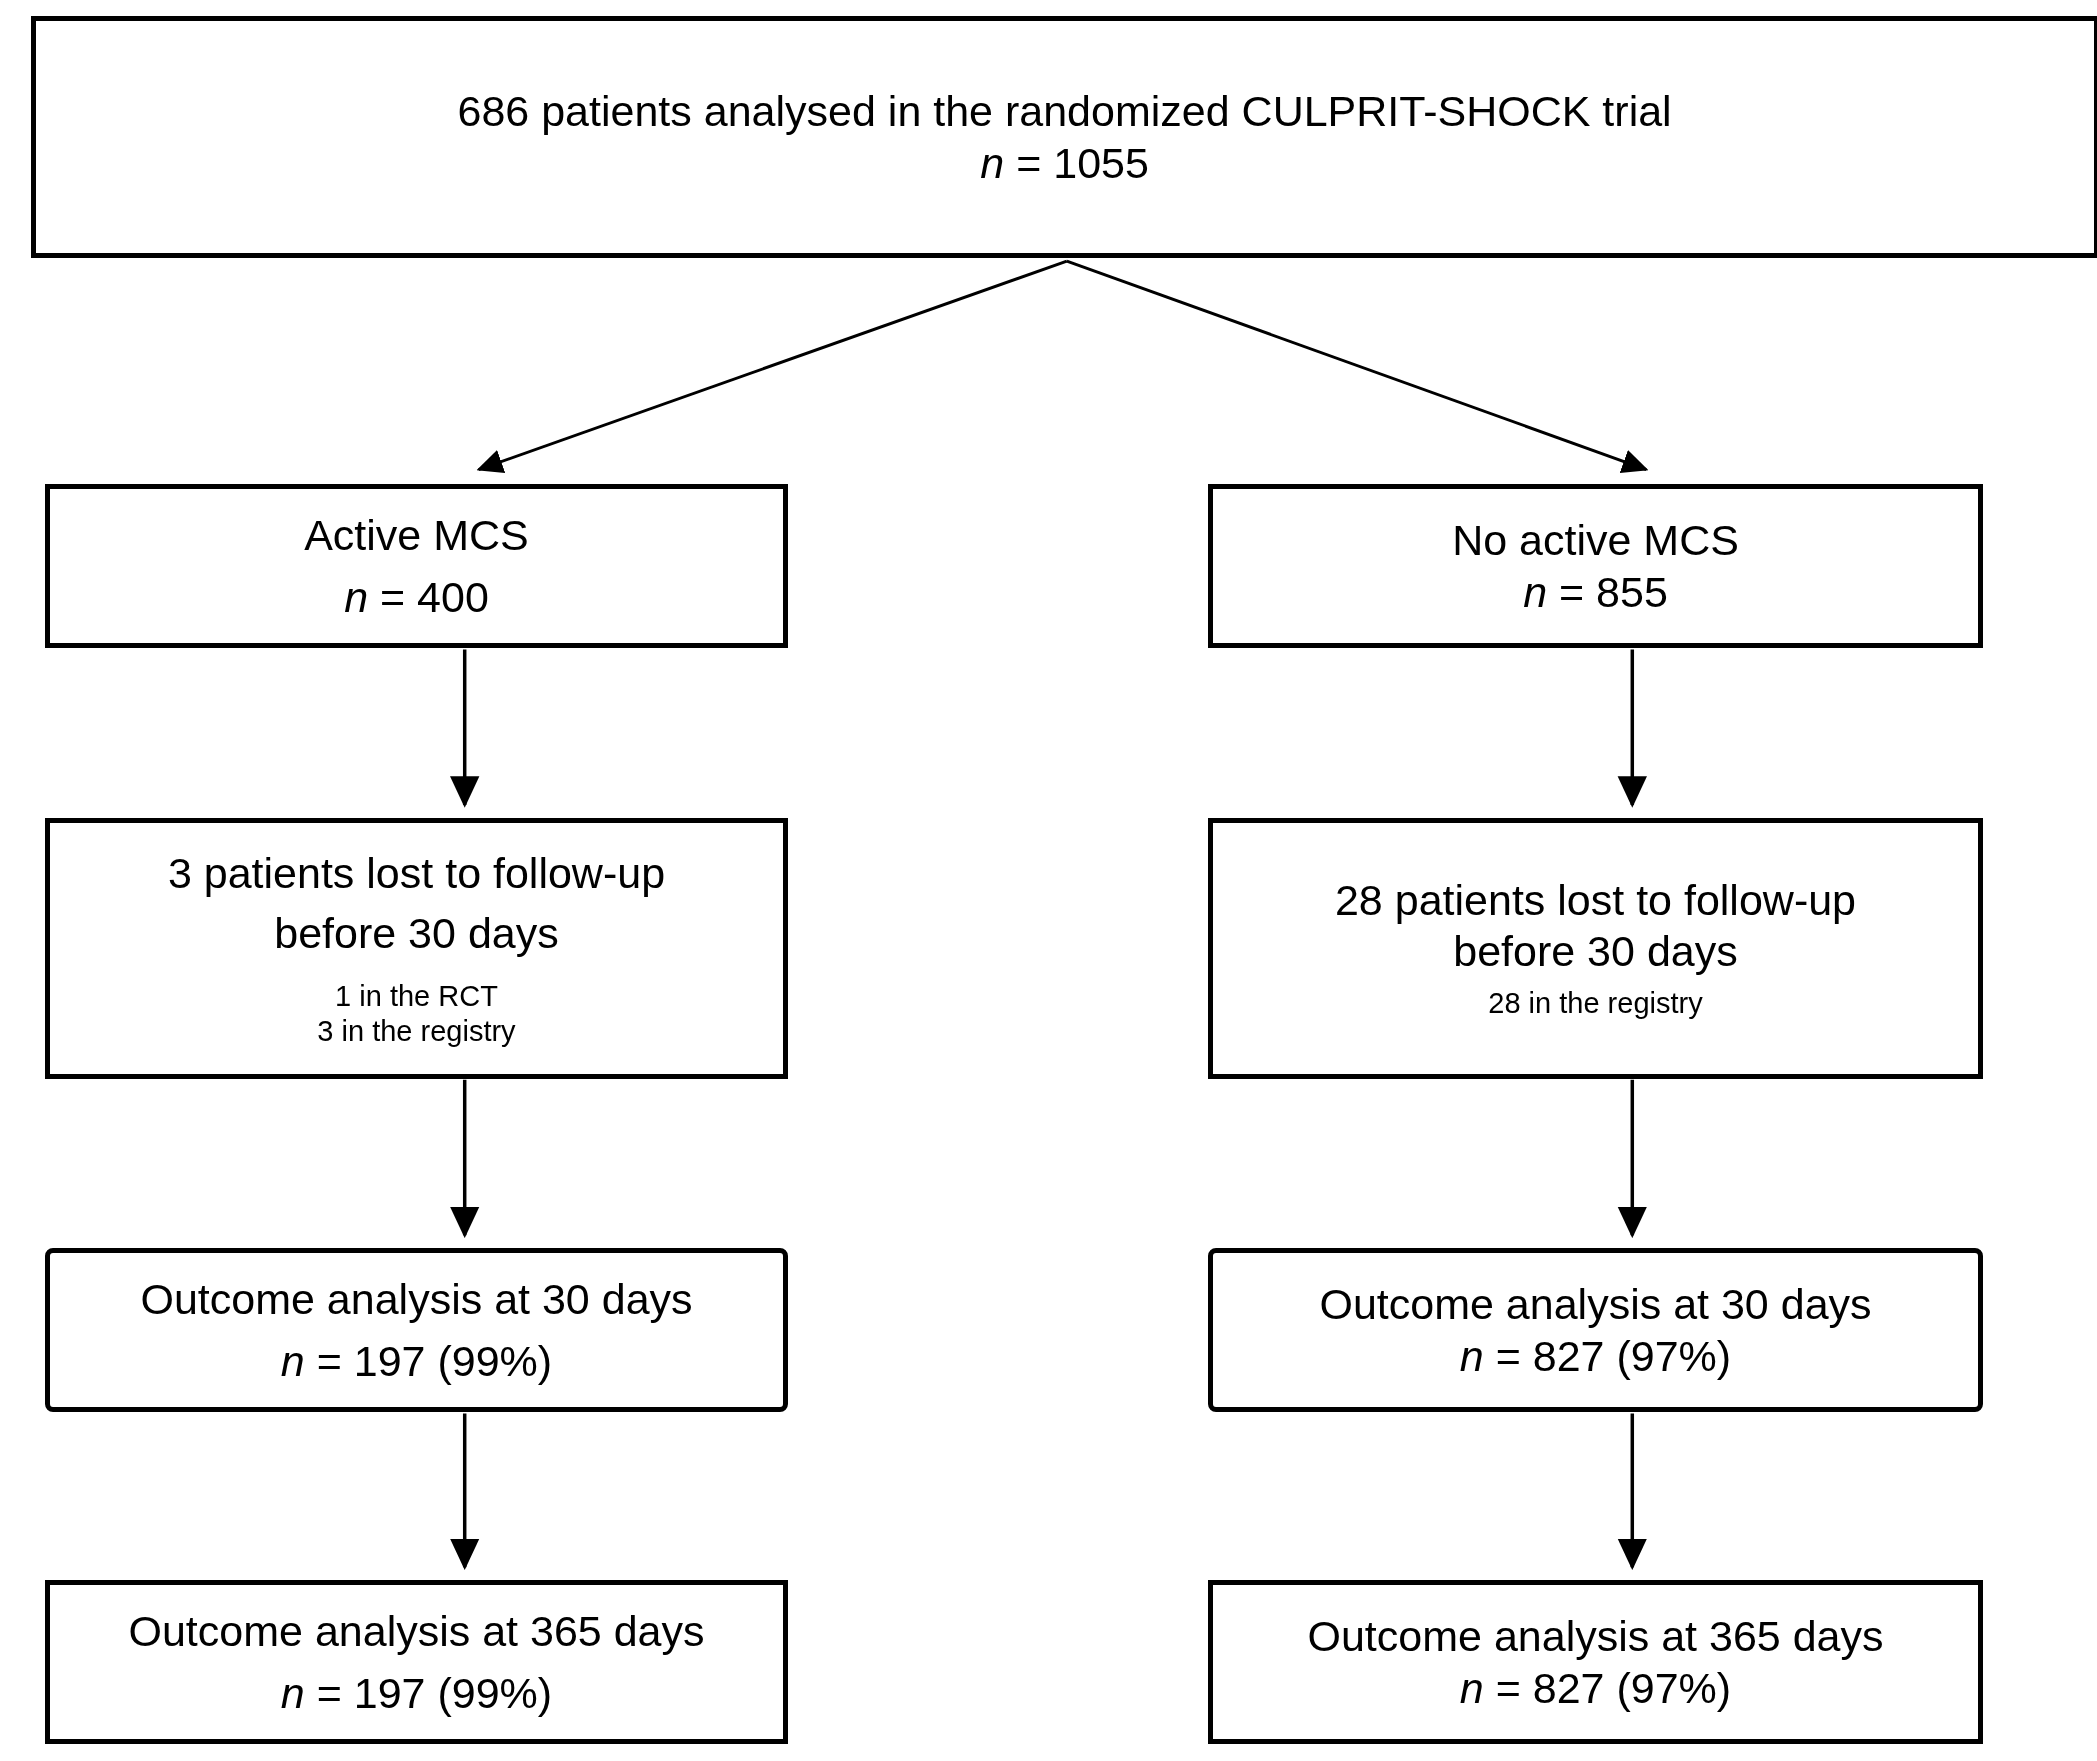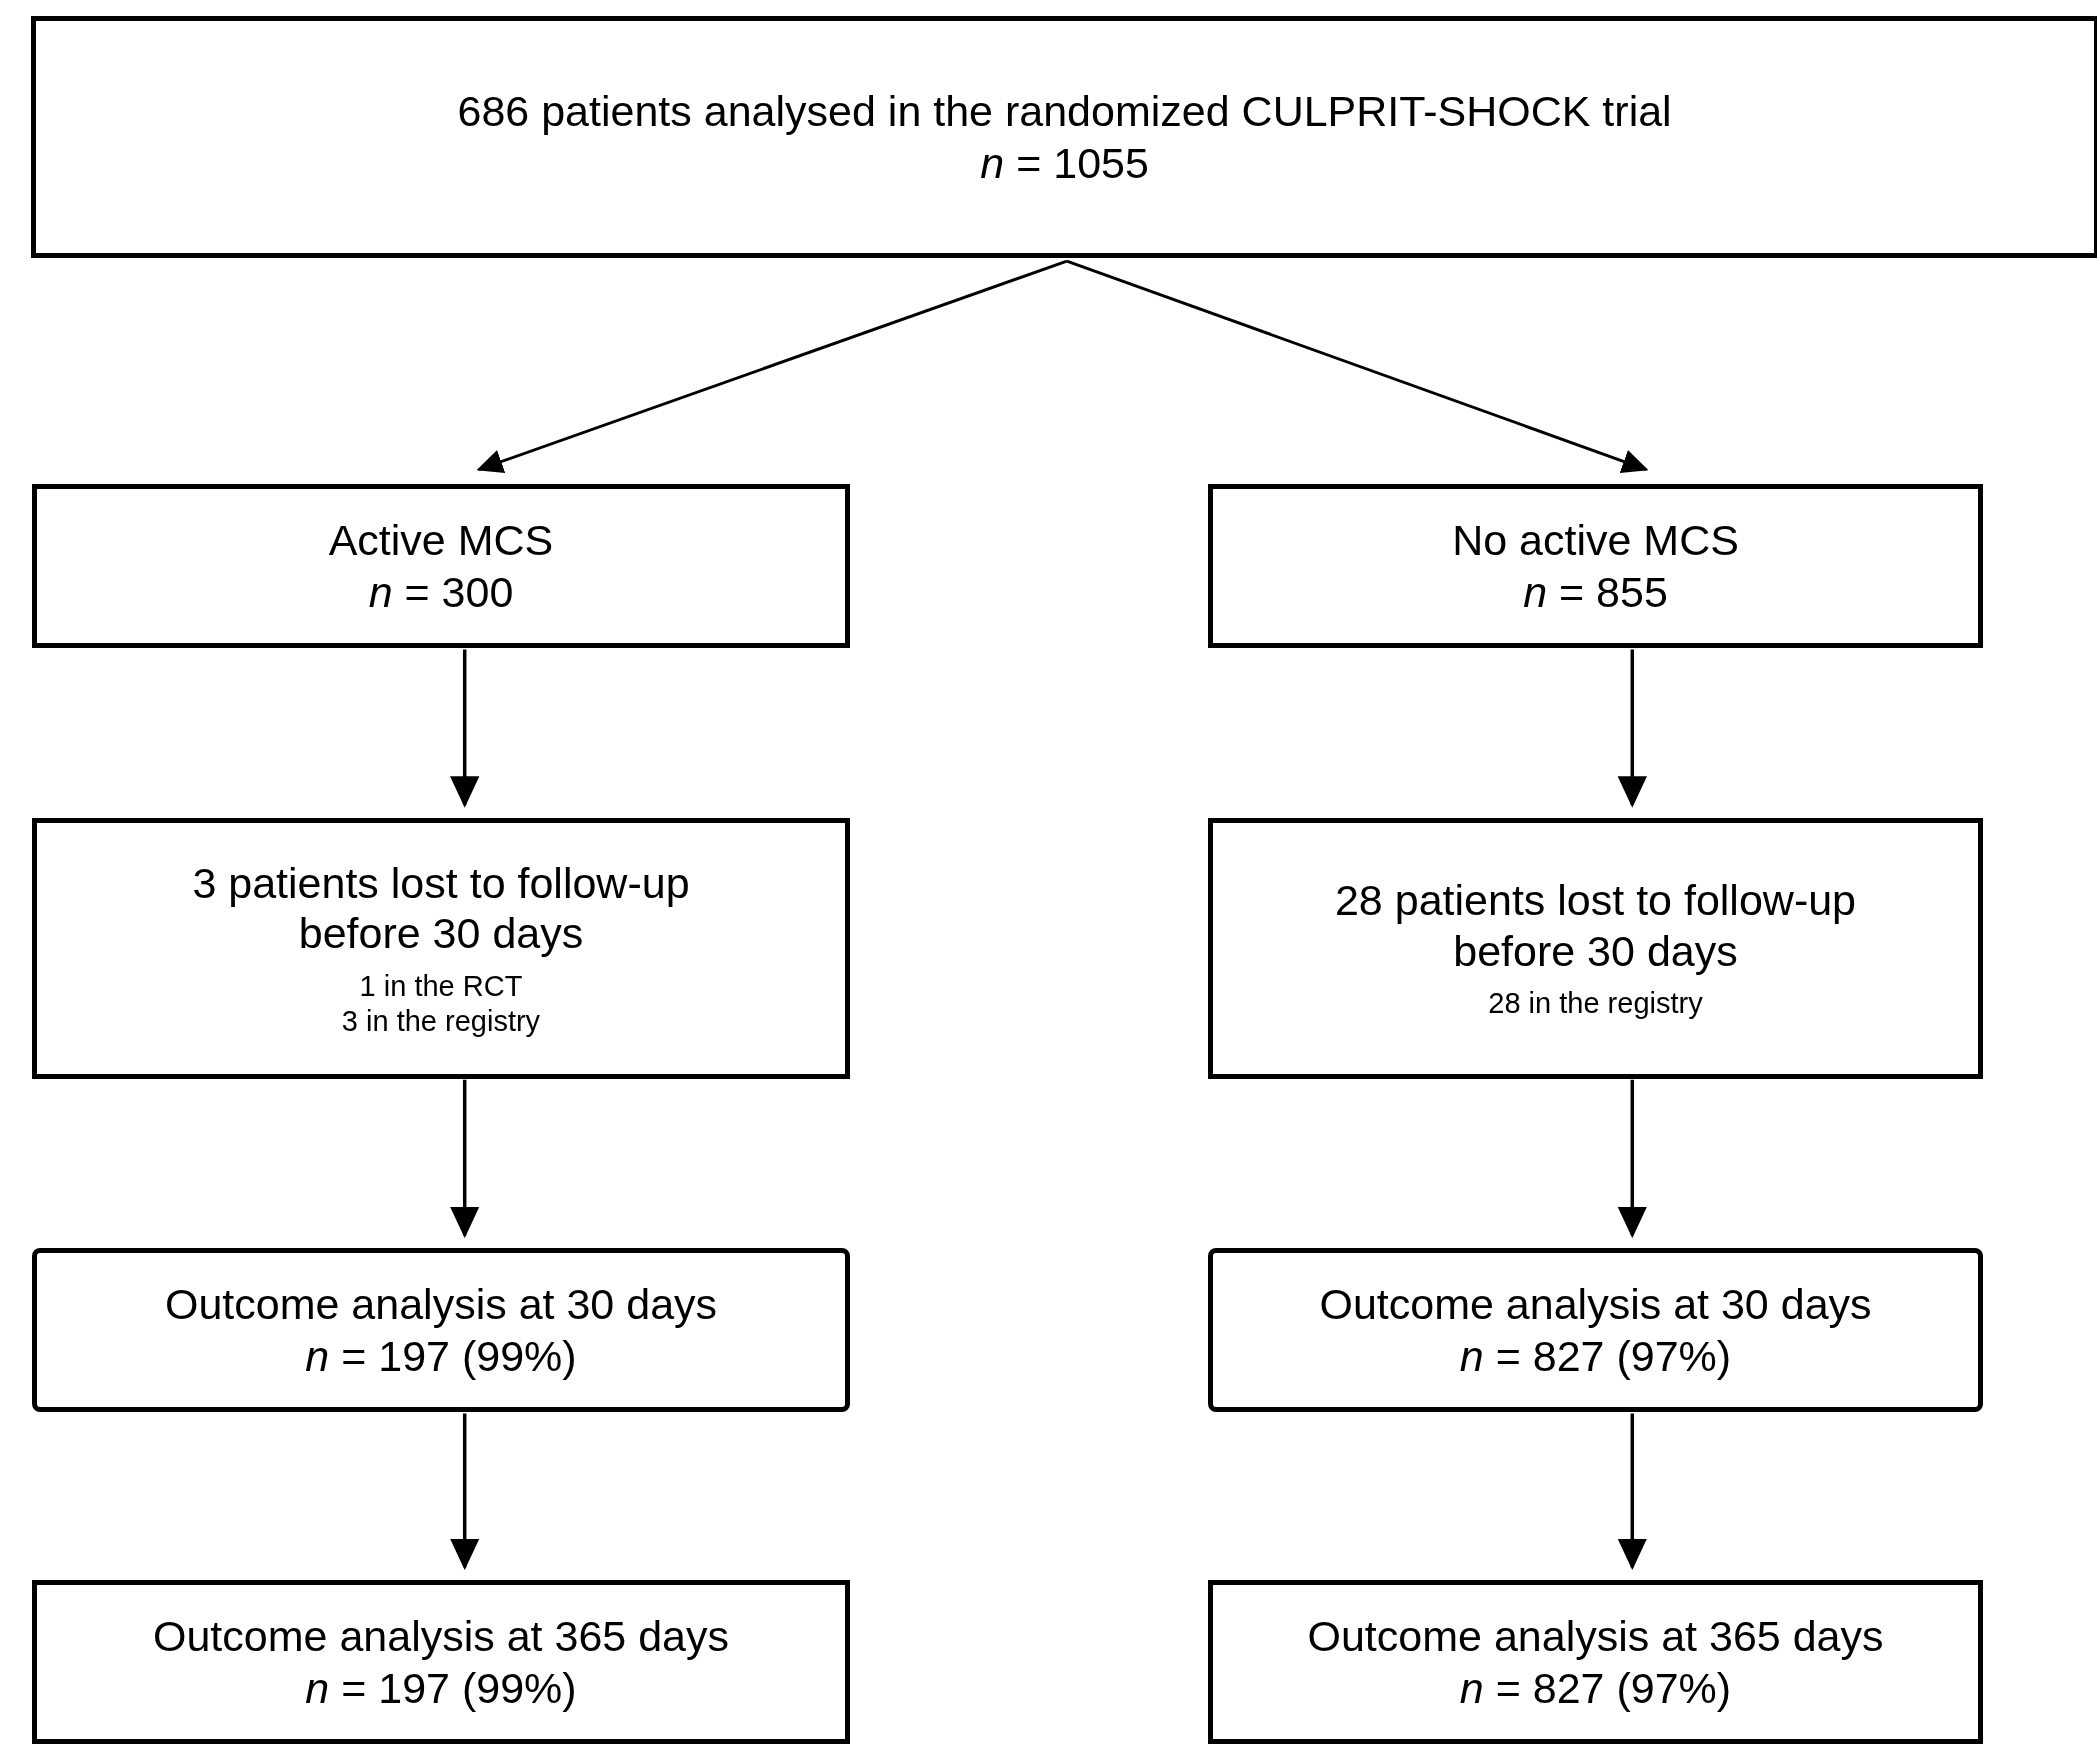--- a/index.html
+++ b/index.html
@@ -52,21 +52,21 @@
     pointer-events: none;
   }
   
   #box-top {
     left: 18.6px;
     top: 16.3px;
     width: 2068px;
     height: 242px;
   }
   
-  .col-left  { left: 20px;   width: 818px; }
+  .col-left  { left: 33px;   width: 743px; gap: 10px; }
   .col-right { left: 1196px; width: 775px; }
 
   .row-1 { top: 484px;  height: 164px; }
   .row-2 { top: 818px; height: 261px; }
   .row-3 { top: 1248px; height: 164px; border-radius: 8px; }
   .row-4 { top: 1580px; height: 164px; align-items: center; }
 
   .row-2 .line-main { line-height: 1.18; }
   .sub-group { margin-top: 9.3px; }
 </style>
@@ -80,21 +80,21 @@
     <div class="line-main">
       <span class="n-italic">n</span>
       <span>= 1055</span>
     </div>
   </div>
 
   <div class="flow-box col-left row-1">
     <div class="line-main">Active MCS</div>
     <div class="line-main">
       <span class="n-italic">n</span>
-      <span>= 300</span>
+      <span>= 400</span>
     </div>
   </div>
 
   <div class="flow-box col-left row-2">
     <div class="line-main">3 patients lost to follow-up</div>
     <div class="line-main">before 30 days</div>
     <div class="sub-group">
       <div class="line-sub">1 in the RCT</div>
       <div class="line-sub">3 in the registry</div>
     </div>

